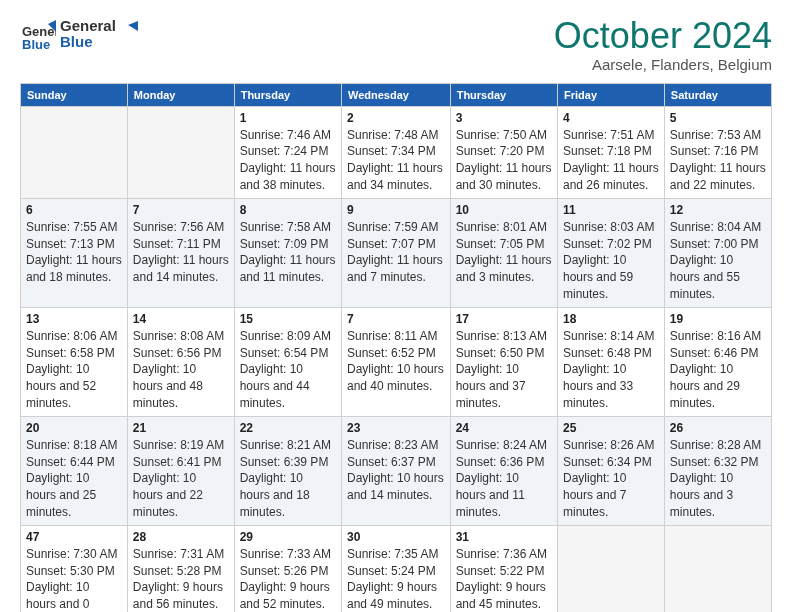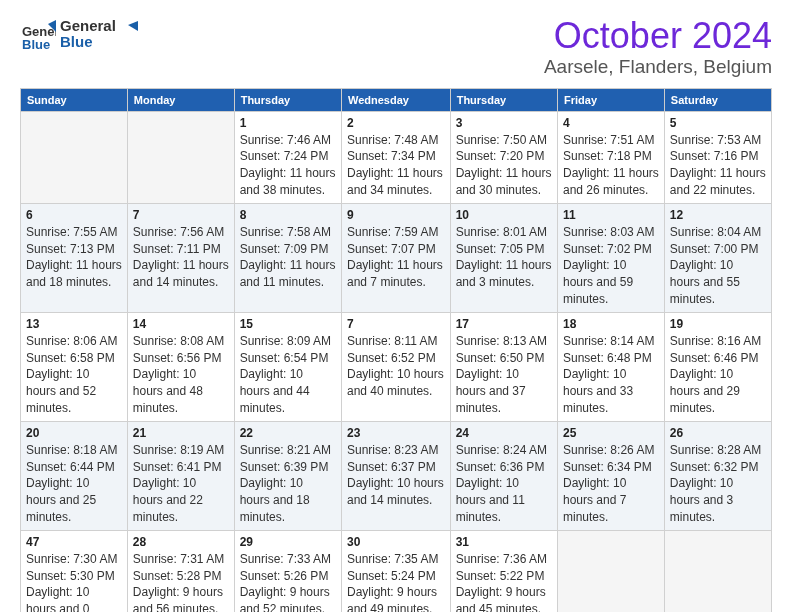--- a/index.html
+++ b/index.html
@@ -28,25 +28,25 @@
       width: 36px;
       height: 36px;
       margin-right: 4px;
     }
     .title-block {
       text-align: right;
     }
     .month-title {
       font-size: 36px;
       font-weight: 300;
-      color: #6d28d9;
+      color: #0f766e;
       line-height: 1.1;
     }
     .location {
-      font-size: 19px;
+      font-size: 15px;
       color: #555;
     }
     .calendar {
       width: 100%;
       border-collapse: collapse;
       font-size: 10px;
       border-radius: 12px;
     }
     .calendar th {
       background-color: #2060b0;

